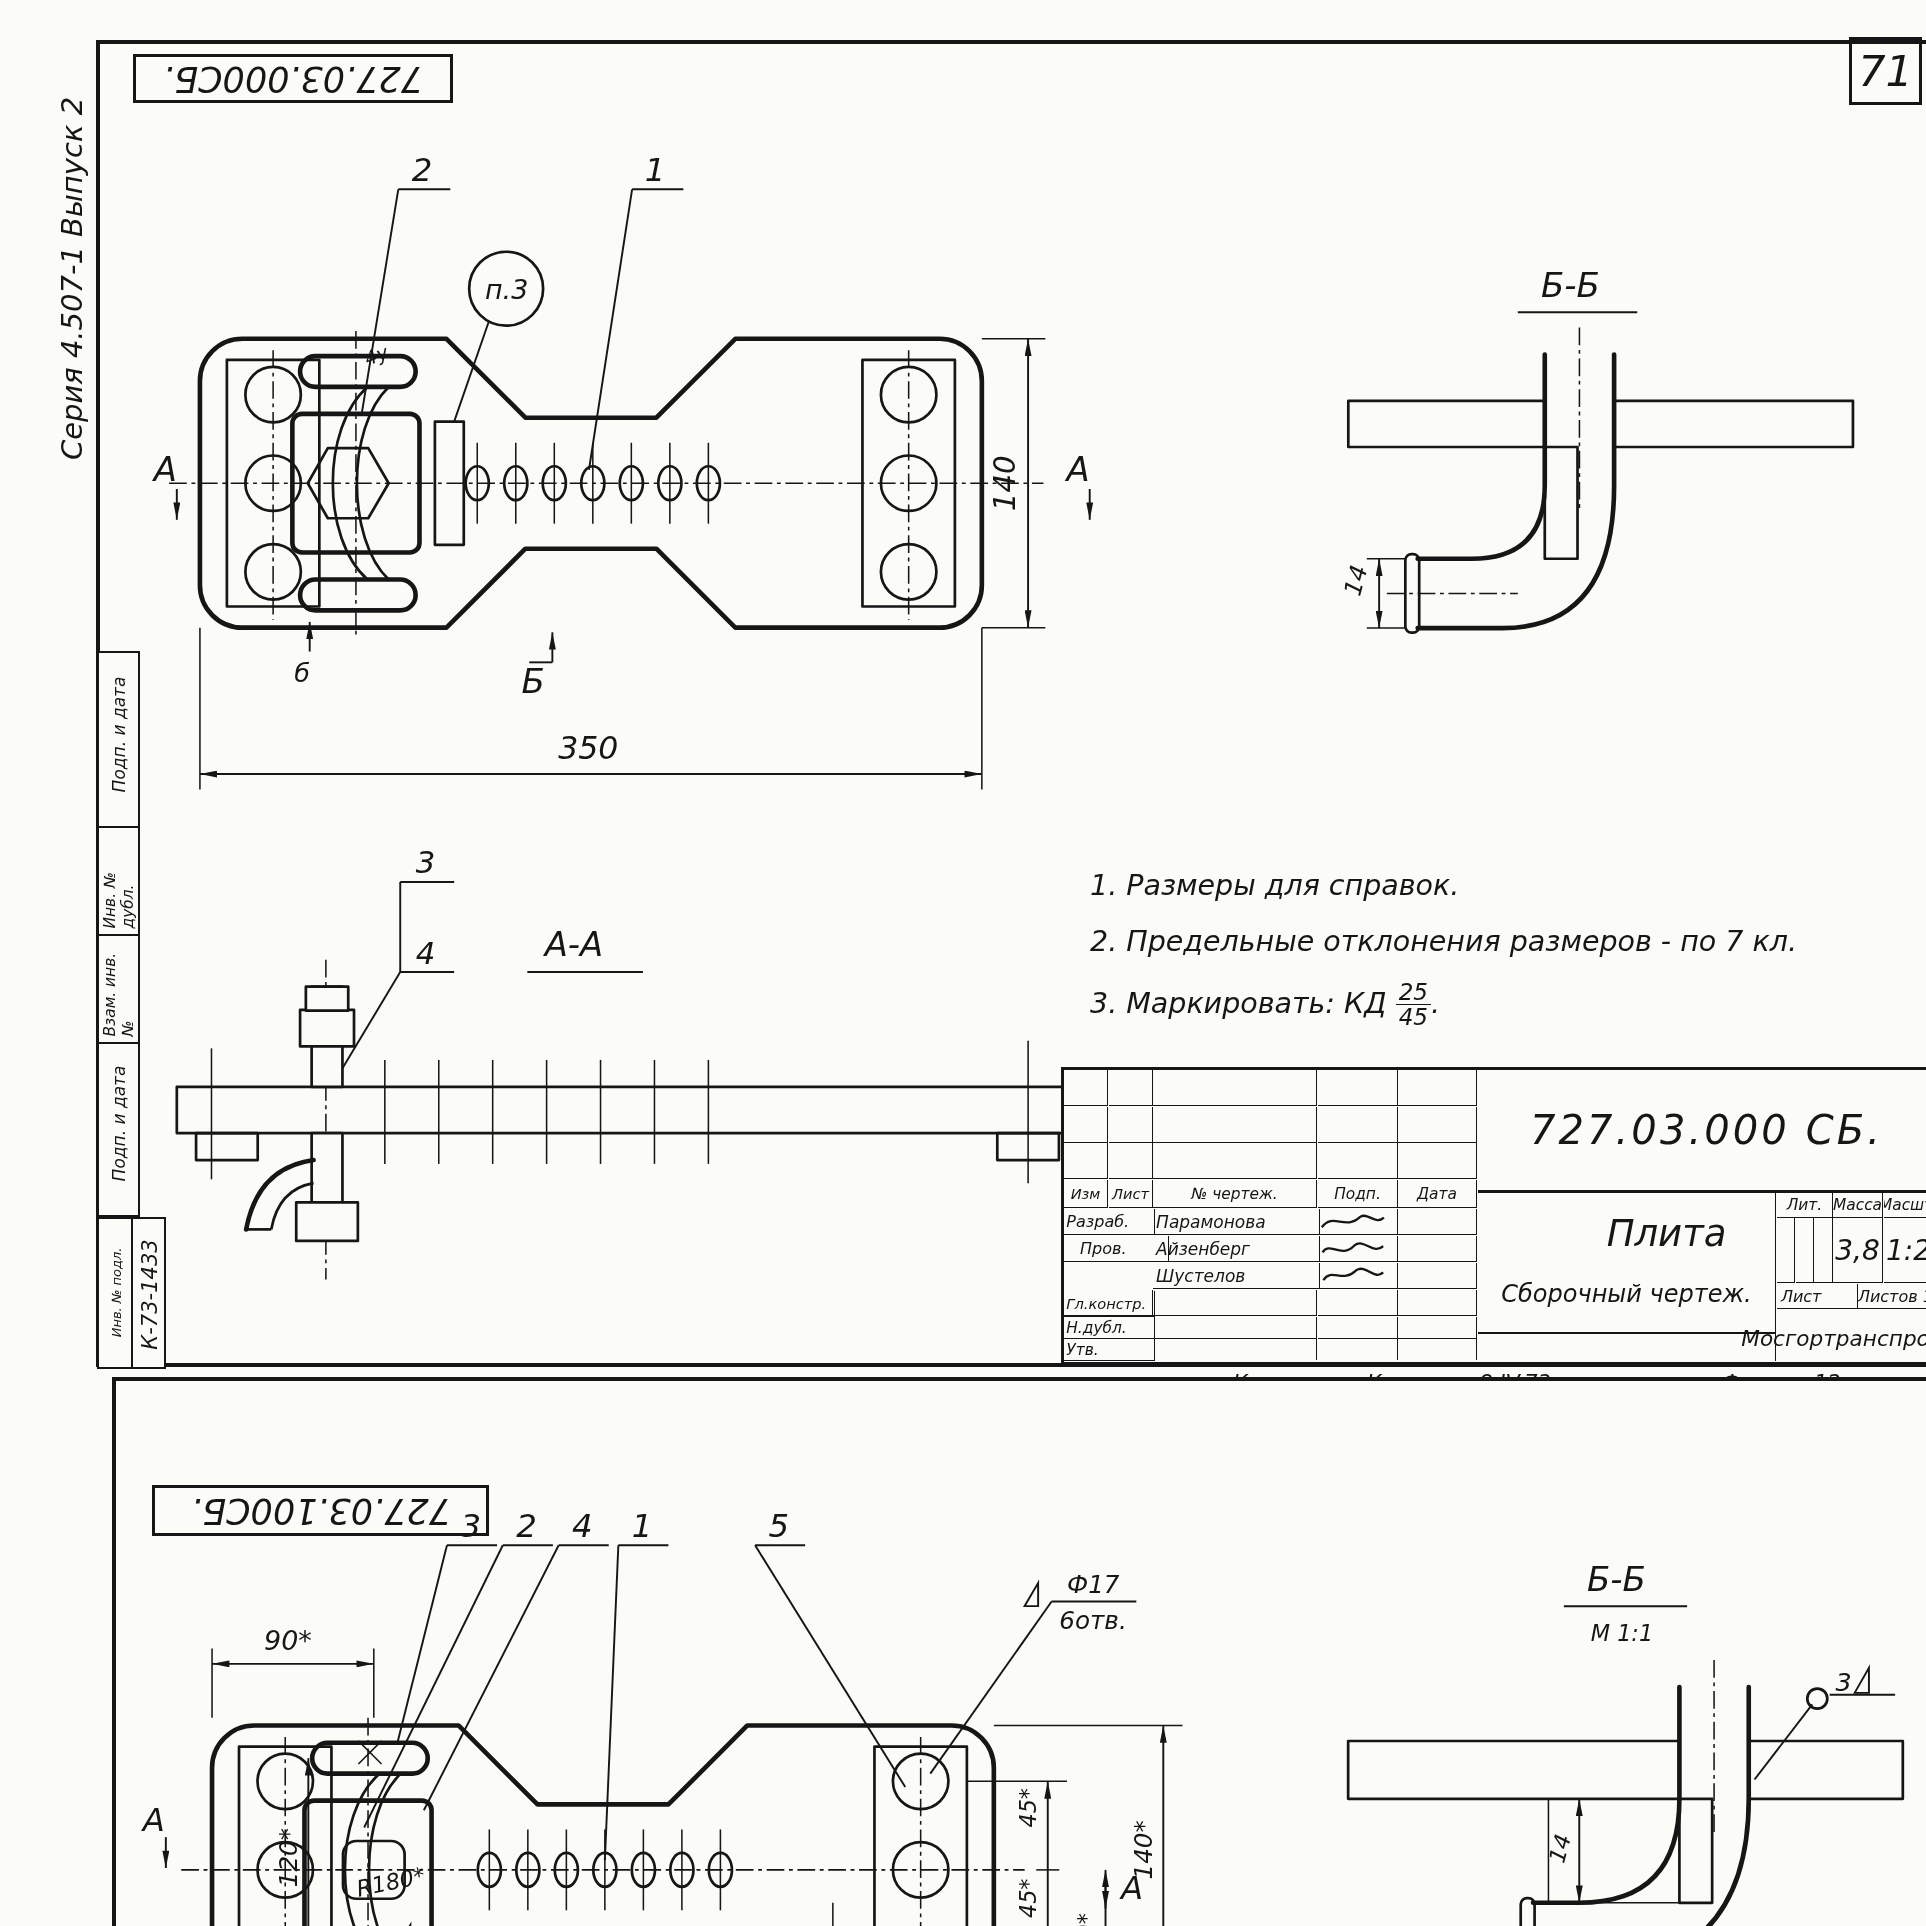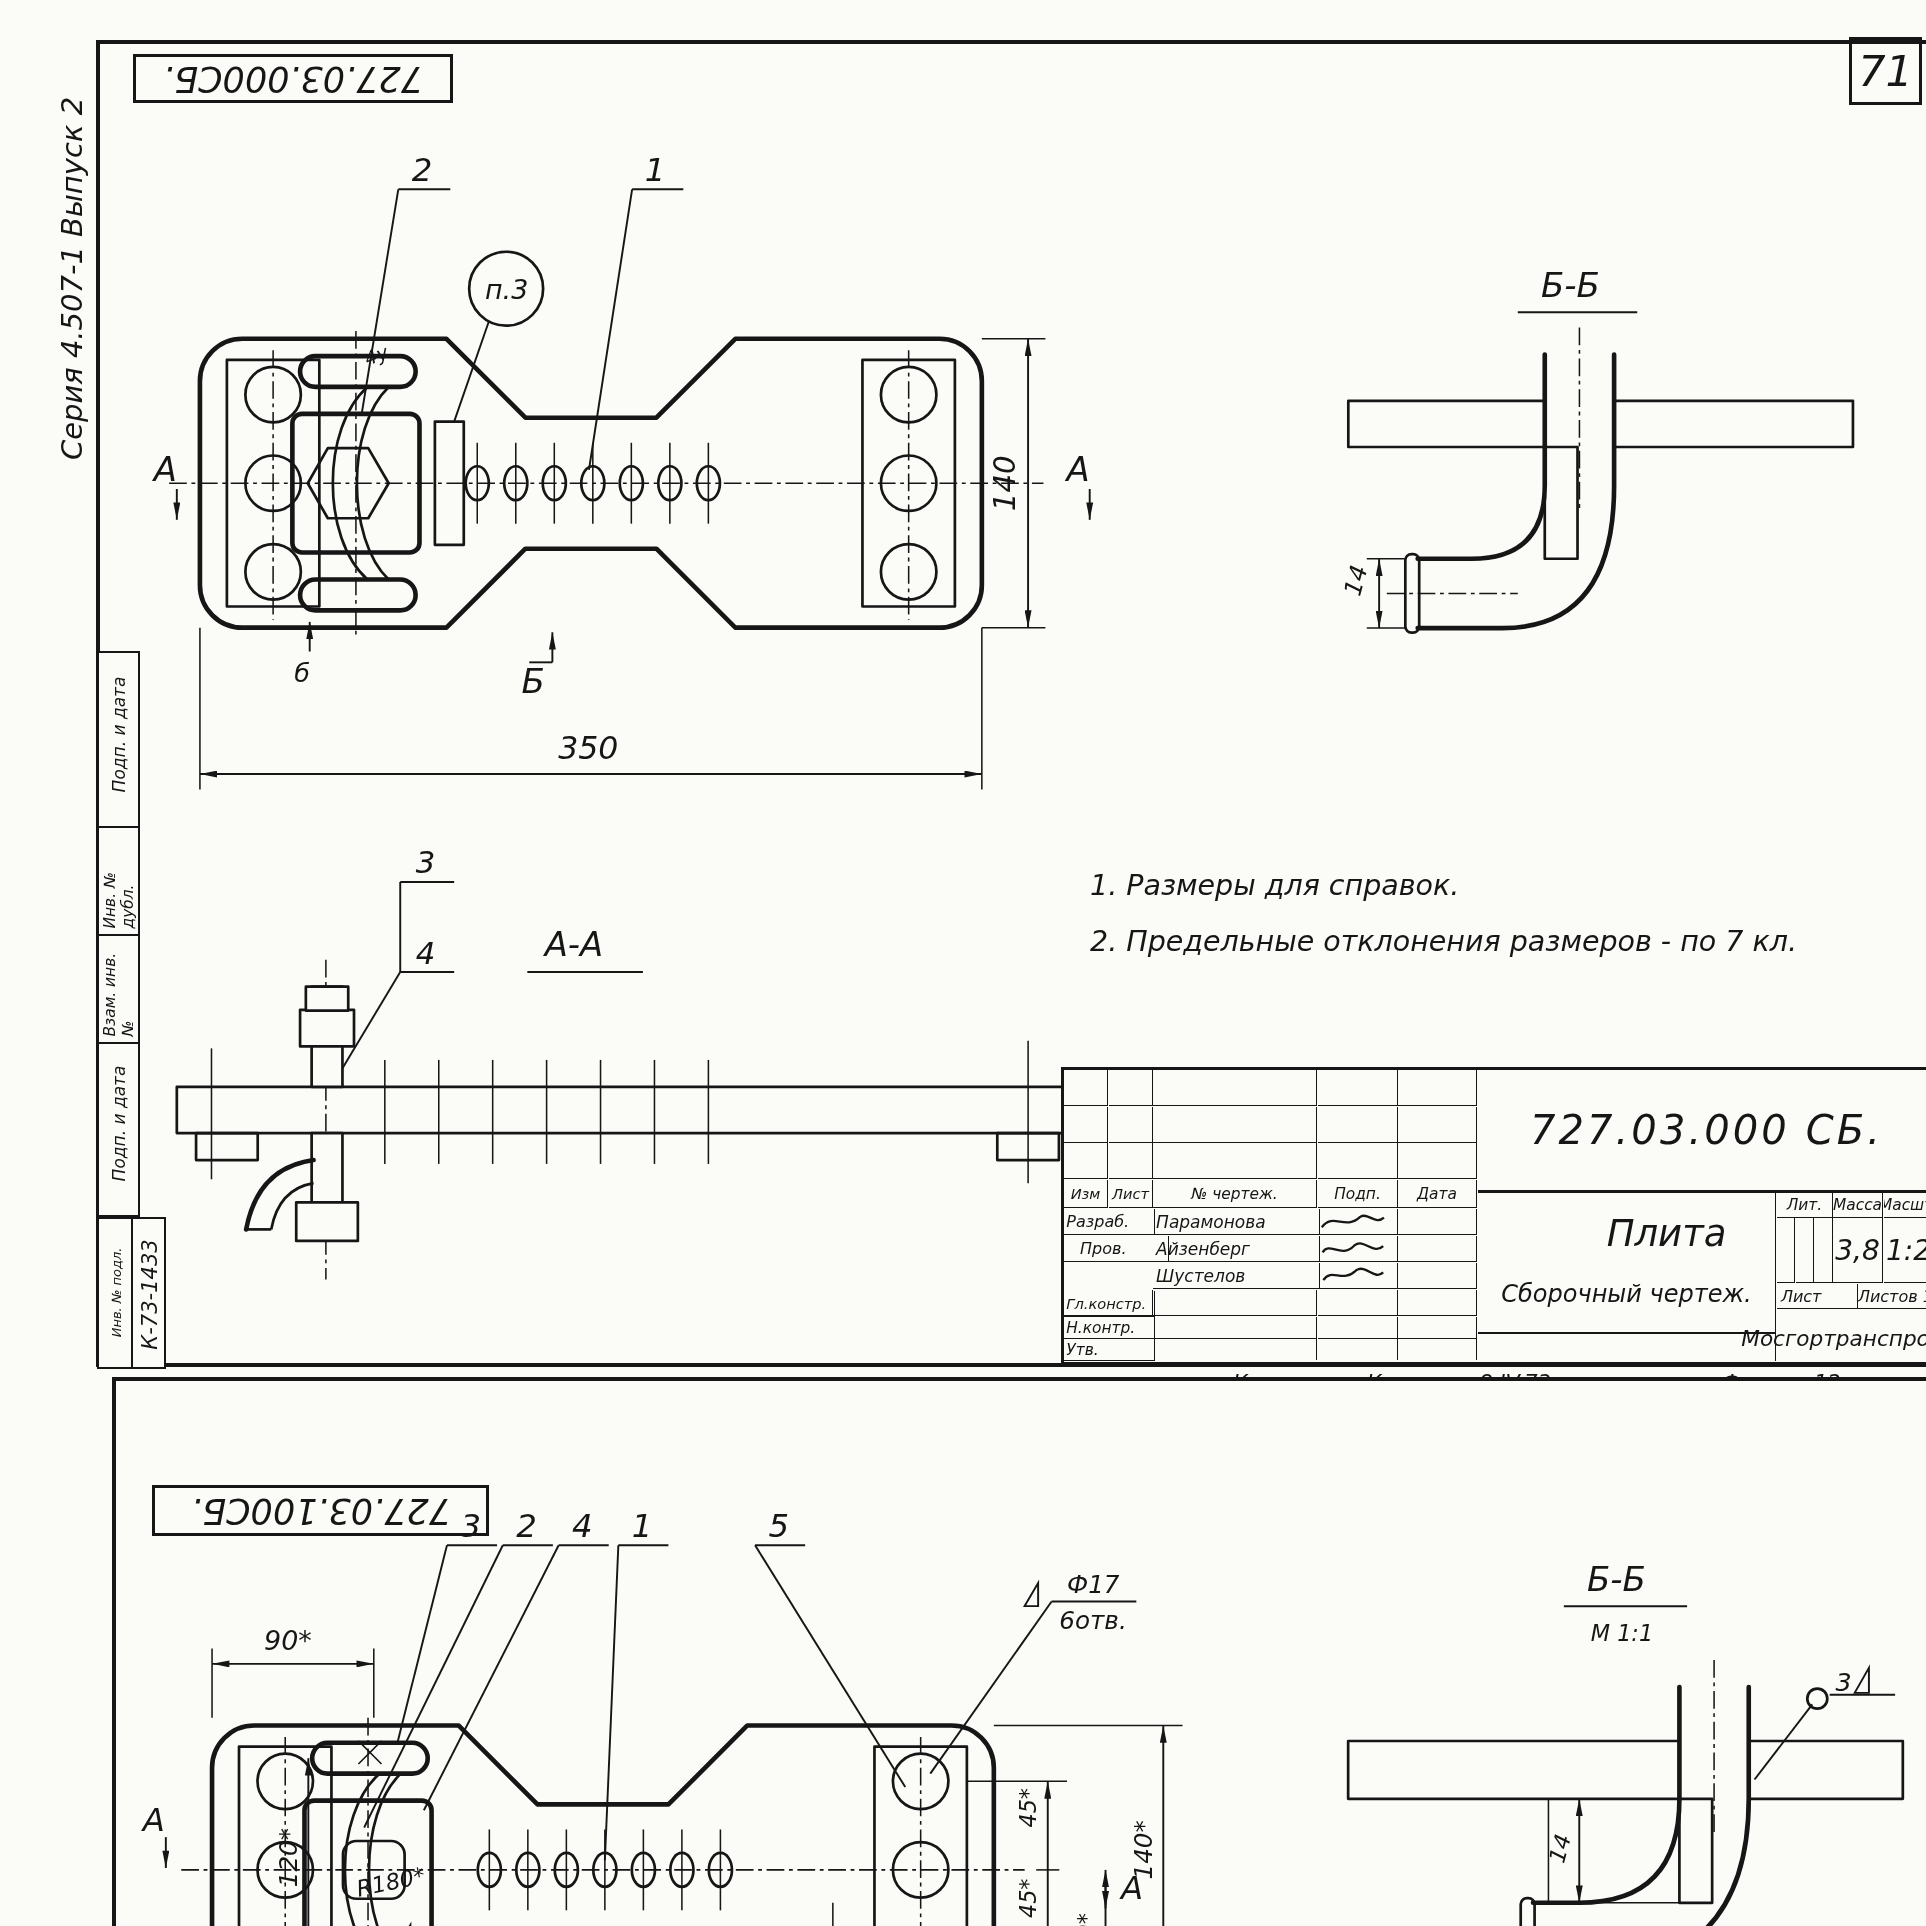--- a/index.html
+++ b/index.html
@@ -229,20 +229,27 @@
       <rect class="s2 wf" x="430" y="880" width="80" height="180"></rect>
       <rect class="s2 wf" x="390" y="1060" width="160" height="100"></rect>
       <path class="s" d="M 435,950 Q 290,970 260,1130"></path>
       <path class="s2" d="M 435,1010 Q 345,1025 325,1130"></path>
       <line class="s2" x1="260" y1="1130" x2="325" y2="1130"></line>
     </g>
   </svg>
 
   <div class="note" style="left:1090px;top:869px;font-size:28.5px;">1. Размеры для справок.</div>
   <div class="note" style="left:1090px;top:925px;font-size:28.5px;">2. Предельные отклонения размеров - по 7 кл.</div>
+  <div class="note" style="left:1090px;top:980px;font-size:28.5px;">
+    <span>3. Маркировать: КД</span>
+    <span class="frac" style="font-size:23px;">
+      <span class="n">25</span>
+      <span>45</span>
+    </span><span>.</span>
+  </div>
 
   <div class="tb" style="left:1061px;top:1067px;width:871px;height:292px;">
 
     <div class="abs" style="left:0;top:0;width:414px;height:292px;">
       <div class="cell" style="left:0;top:0;width:43px;height:35px;"></div>
       <div class="cell" style="left:45px;top:0;width:43px;height:35px;"></div>
       <div class="cell" style="left:89px;top:0;width:163px;height:35px;"></div>
       <div class="cell" style="left:254px;top:0;width:79px;height:35px;"></div>
       <div class="cell" style="left:334px;top:0;width:78px;height:35px;"></div>
       <div class="cell" style="left:0;top:37px;width:43px;height:35px;"></div>
@@ -283,21 +290,21 @@
       <div class="cell" style="left:254px;top:193px;width:79px;height:25.4px;">
         <svg width="69" height="23" viewBox="0 0 180 60">
             <path d="M14,42 C36,8 64,52 100,16 C126,0 148,44 170,22" stroke="#161616" stroke-width="6" fill="none"></path>
           </svg>
       </div>
       <div class="cell" style="left:334px;top:193px;width:78px;height:25.4px;"></div>
       <div class="cell" style="left:0;top:220px;width:88px;height:25.4px;"></div>
       <div class="cell" style="left:89px;top:220px;width:163px;height:25.4px;"></div>
       <div class="cell" style="left:254px;top:220px;width:79px;height:25.4px;"></div>
       <div class="cell" style="left:334px;top:220px;width:78px;height:25.4px;"></div>
-      <div class="cell" style="left:0;top:247px;width:88px;height:21px;font-size:15.4px;padding-left:2.3px;">Н.контр.</div>
+      <div class="cell" style="left:0;top:247px;width:88px;height:21px;font-size:15.4px;padding-left:2.3px;">Н.дубл.</div>
       <div class="cell" style="left:89px;top:247px;width:163px;height:21px;"></div>
       <div class="cell" style="left:254px;top:247px;width:79px;height:21px;"></div>
       <div class="cell" style="left:334px;top:247px;width:78px;height:21px;"></div>
       <div class="cell" style="left:0;top:269px;width:88px;height:21px;font-size:15.4px;padding-left:2.3px;">Утв.</div>
       <div class="cell" style="left:89px;top:269px;width:163px;height:21px;border-bottom:none;"></div>
       <div class="cell" style="left:254px;top:269px;width:79px;height:21px;border-bottom:none;"></div>
       <div class="cell" style="left:334px;top:269px;width:78px;height:21px;border-bottom:none;"></div>
     </div>
 
     <div class="abs ctr it" style="left:414px;top:0;width:457px;height:120px;border-bottom:3.1px solid #161616;font-size:40px;letter-spacing:3.1px;">727.03.000 СБ.</div>

